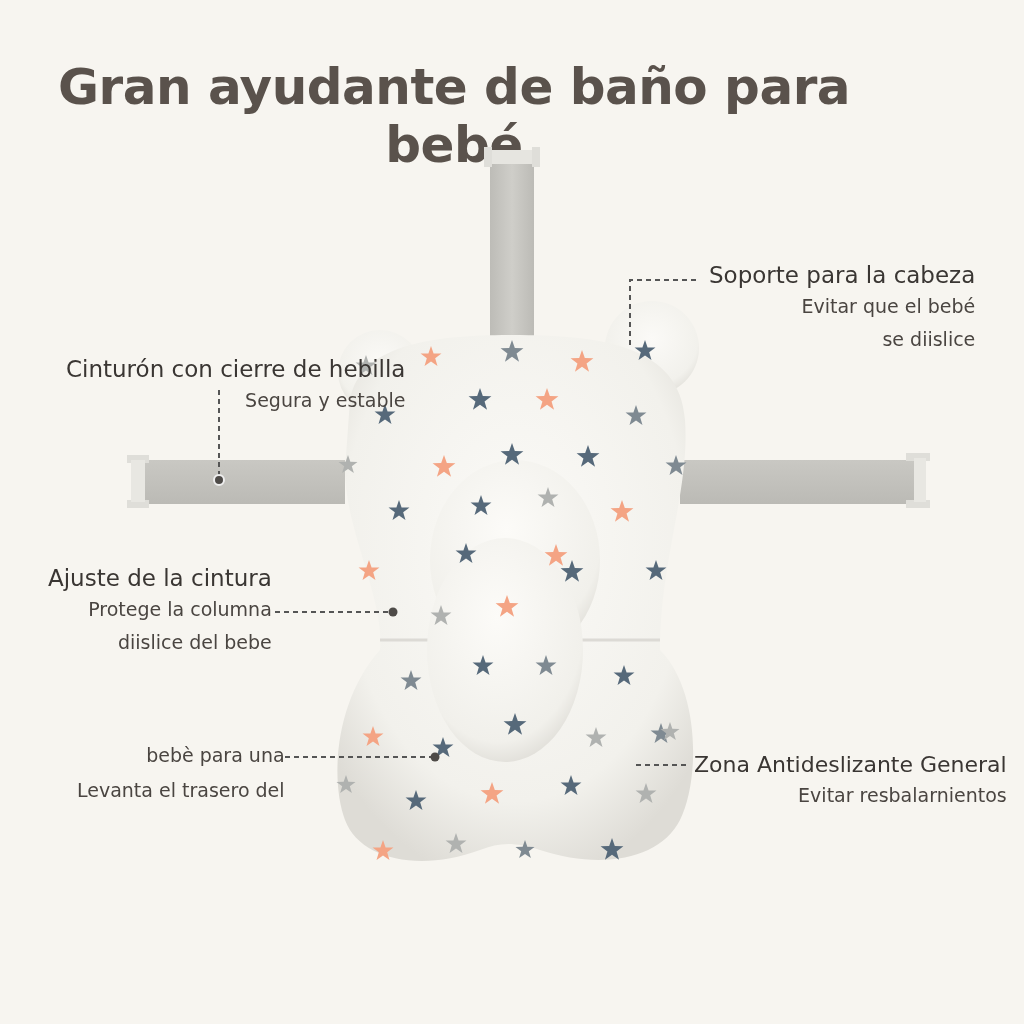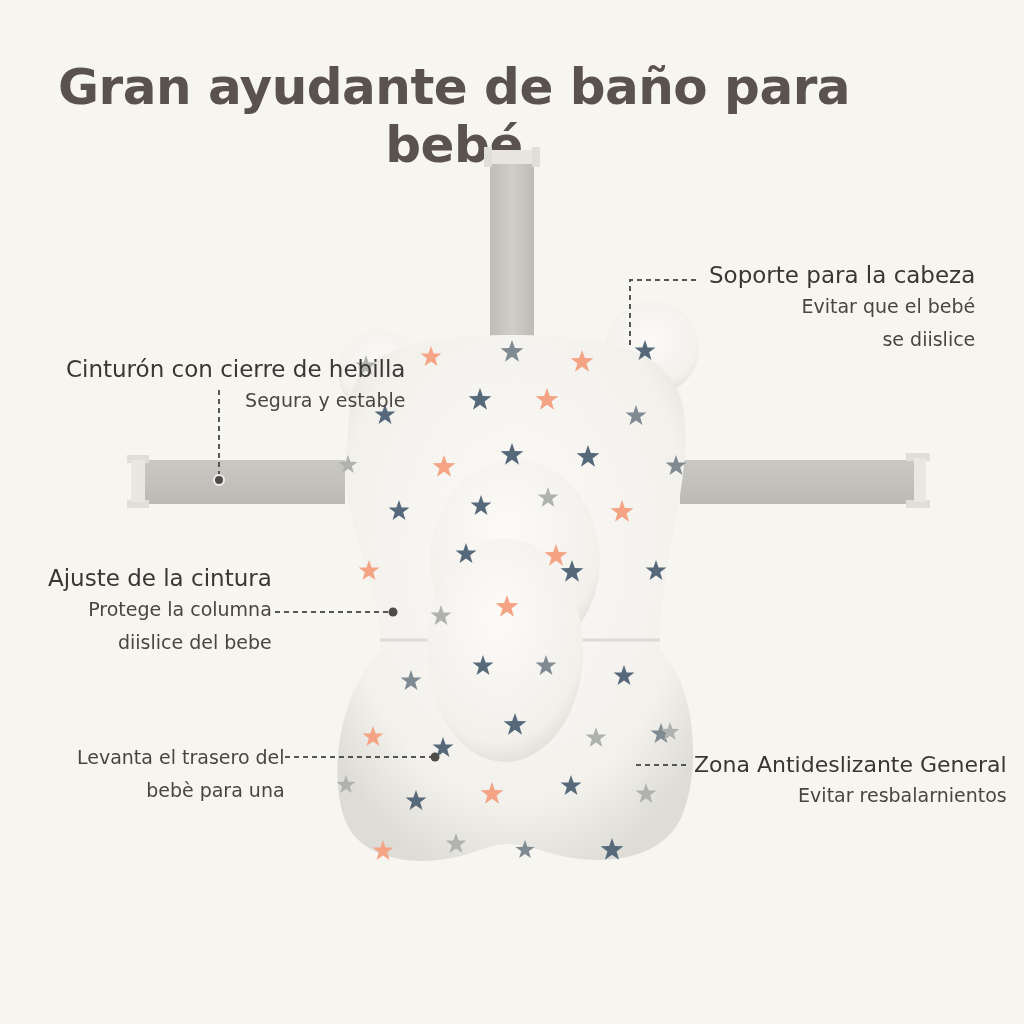--- a/index.html
+++ b/index.html
@@ -172,20 +172,20 @@
   <div class="sub" style="margin-left:82px; margin-top:2px;">Segura y estable</div>
 </div>
 
 <div class="label" style="left:48px; top:565px;">
   <div class="head">Ajuste de la cintura</div>
   <div class="sub" style="margin-top:2px;">Protege la columna</div>
   <div class="sub">diislice del bebe</div>
 </div>
 
 <div class="label" style="left:77px; top:739px;">
+  <div class="sub">bebè para una</div>
   <div class="sub" style="margin-top:2px;">Levanta el trasero del</div>
-  <div class="sub">bebè para una</div>
 </div>
 
 <div class="label" style="left:694px; top:752px;">
   <div class="head" style="font-size:22px;">Zona Antideslizante General</div>
   <div class="sub" style="margin-left:38px; margin-top:2px;">Evitar resbalarnientos</div>
 </div>
 
 </body></html>

